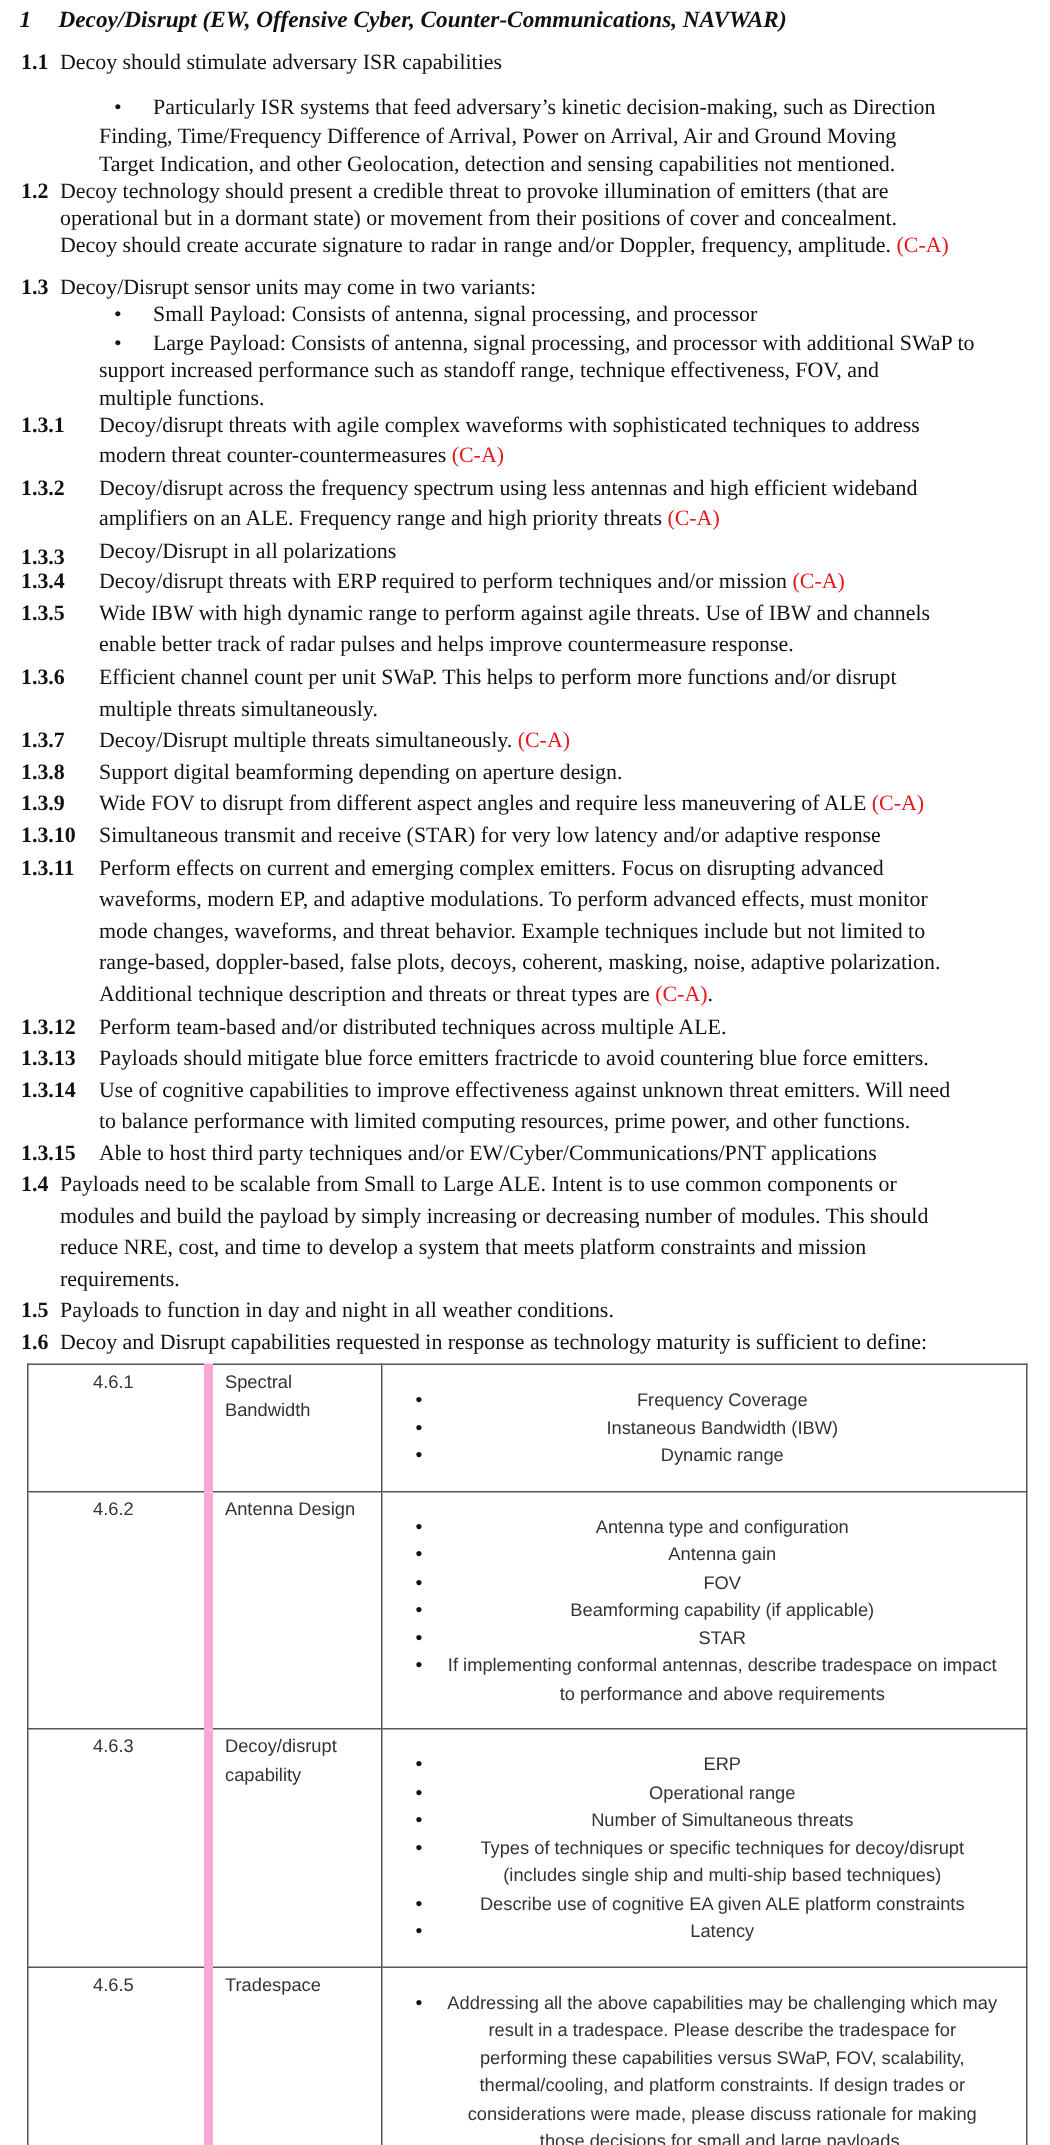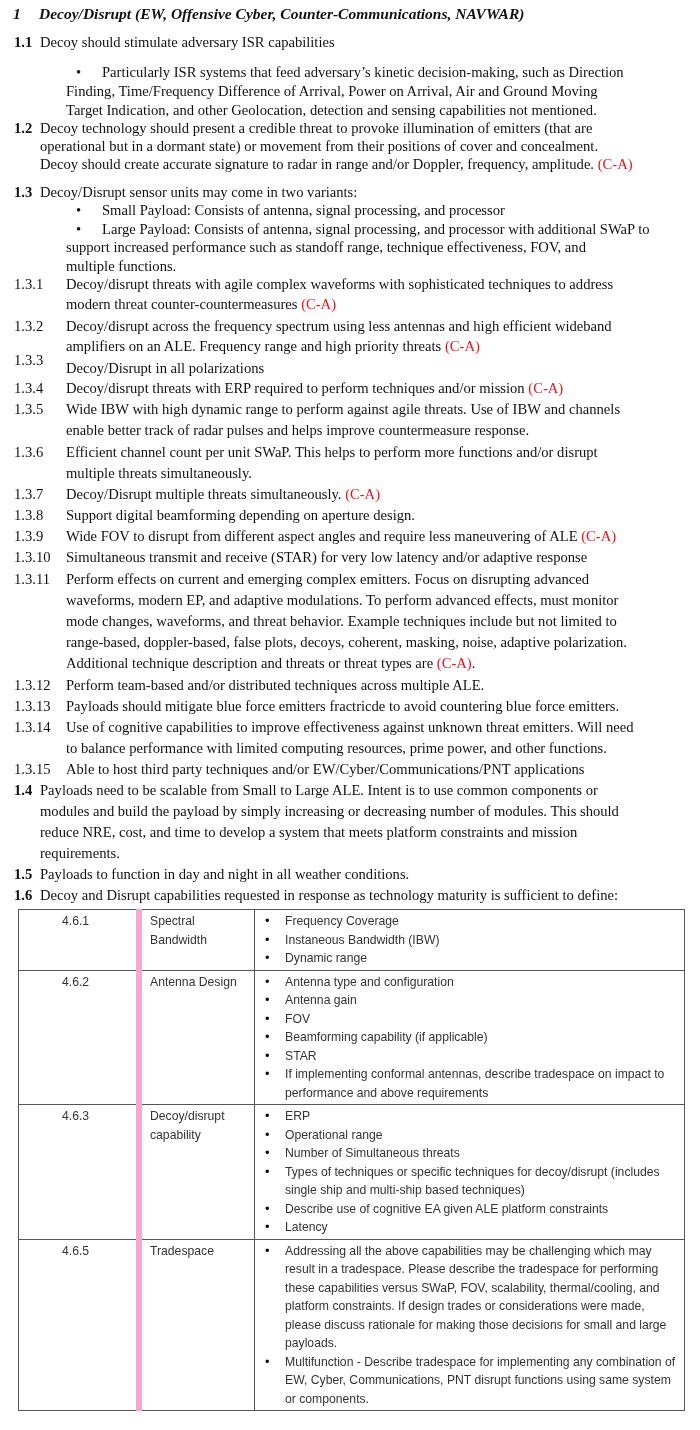--- a/index.html
+++ b/index.html
@@ -11,30 +11,30 @@
   .heading {
     position: absolute; left: 13px; top: 5px;
     font-style: italic; font-weight: bold; font-size: 15.5px; white-space: nowrap;
   }
   .heading .num { display: inline-block; width: 26px; }
   .line { position: absolute; white-space: nowrap; line-height: 20px; }
   .ca { color: #e8141c; font-weight: normal; }
   .bullet { position: absolute; margin-left: 36px; }
   .bullet::before { content: "\2022"; position: absolute; left: -26px; }
   .num1 { position: absolute; left: 14px; font-weight: bold; }
-  .num3 { position: absolute; left: 14px; font-weight: normal; }
+  .num3 { position: absolute; left: 14px; font-weight: bold; }
   table.cap {
     position: absolute; left: 18px; top: 909px; width: 667px;
     border-collapse: collapse;
     font-family: "Liberation Sans", sans-serif; font-size: 12.2px; color: #333;
   }
   table.cap td { border: 1px solid #555; vertical-align: top; padding: 2px 6px 2px 8px; line-height: 18.5px; }
   table.cap td.c1 { width: 68px; padding-left: 43px; }
   table.cap td.c2 { width: 98px; border-left: 6px solid #f9a8d4; }
-  table.cap ul { margin: 0; padding-left: 22px; list-style: none; }
+  table.cap ul { margin: 12px; padding-left: 22px; list-style: none; text-align: center; }
   table.cap li { position: relative; }
   table.cap li::before { content: "\2022"; position: absolute; left: -20px; color: #111; font-size: 13px; }
 </style>
 </head>
 <body>
 
 <div class="page">
 
   <div class="heading">
     <span class="num">1</span><span>Decoy/Disrupt (EW, Offensive Cyber, Counter-Communications, NAVWAR)</span>
@@ -67,21 +67,21 @@
   <div>
 
     <span class="line num3" style="top:274px">1.3.1</span>
     <span class="line" style="left:66px; top:274px">Decoy/disrupt threats with agile complex waveforms with sophisticated techniques to address</span>
     <span class="line" style="left:66px; top:294px"><span>modern threat counter-countermeasures</span> <span class="ca">(C-A)</span></span>
 
     <span class="line num3" style="top:316px">1.3.2</span>
     <span class="line" style="left:66px; top:316px">Decoy/disrupt across the frequency spectrum using less antennas and high efficient wideband</span>
     <span class="line" style="left:66px; top:336px"><span>amplifiers on an ALE.  Frequency range and high priority threats</span> <span class="ca">(C-A)</span></span>
 
-    <span class="line num3" style="top:350px">1.3.3</span>
+    <span class="line num3" style="top:362px">1.3.3</span>
     <span class="line" style="left:66px; top:358px">Decoy/Disrupt in all polarizations</span>
 
     <span class="line num3" style="top:378px">1.3.4</span>
     <span class="line" style="left:66px; top:378px"><span>Decoy/disrupt threats with ERP required to perform techniques and/or mission</span> <span class="ca">(C-A)</span></span>
 
     <span class="line num3" style="top:399px">1.3.5</span>
     <span class="line" style="left:66px; top:399px">Wide IBW with high dynamic range to perform against agile threats.  Use of IBW and channels</span>
     <span class="line" style="left:66px; top:420px">enable better track of radar pulses and helps improve countermeasure response.</span>
 
     <span class="line num3" style="top:442px">1.3.6</span>

